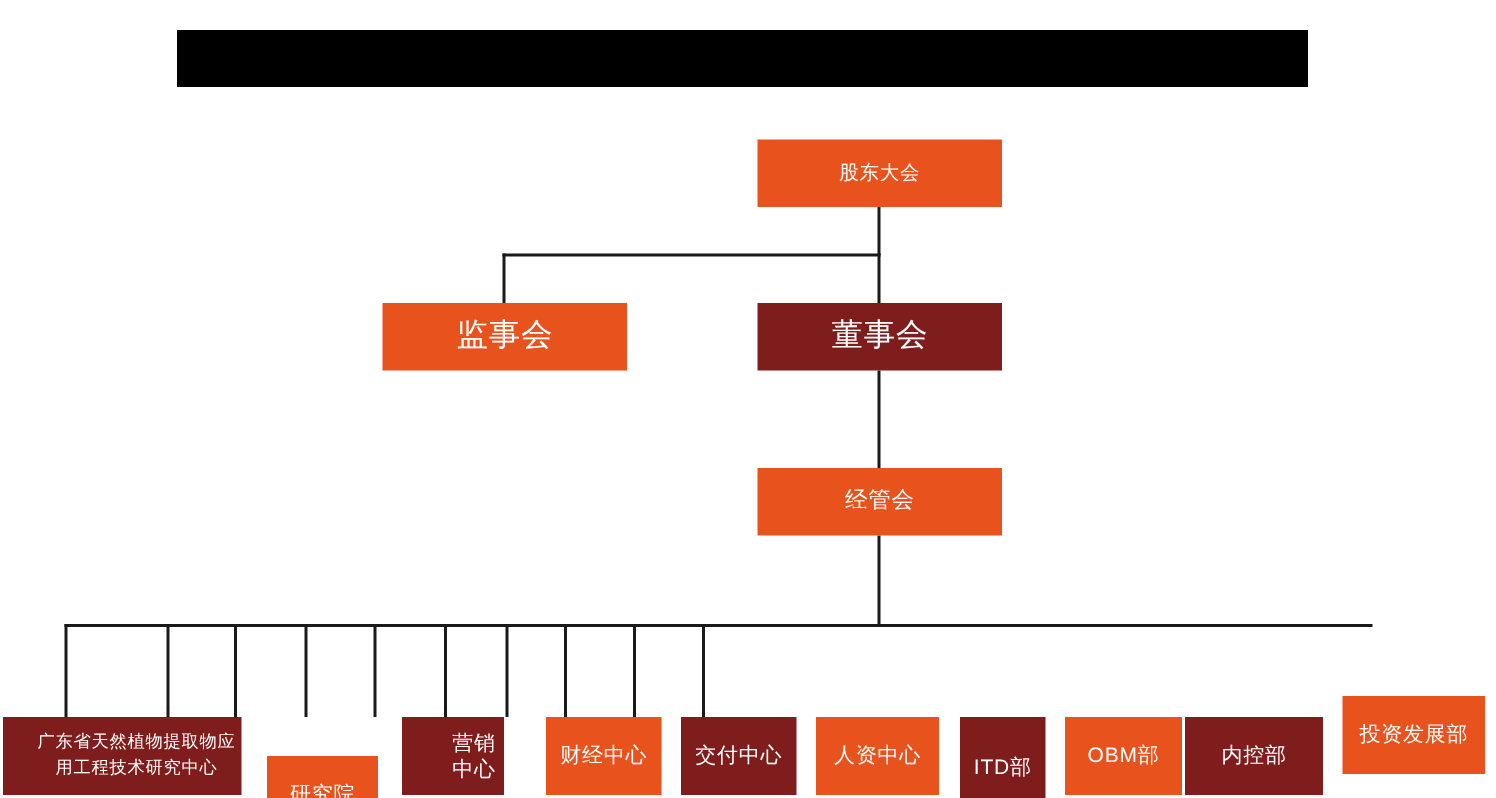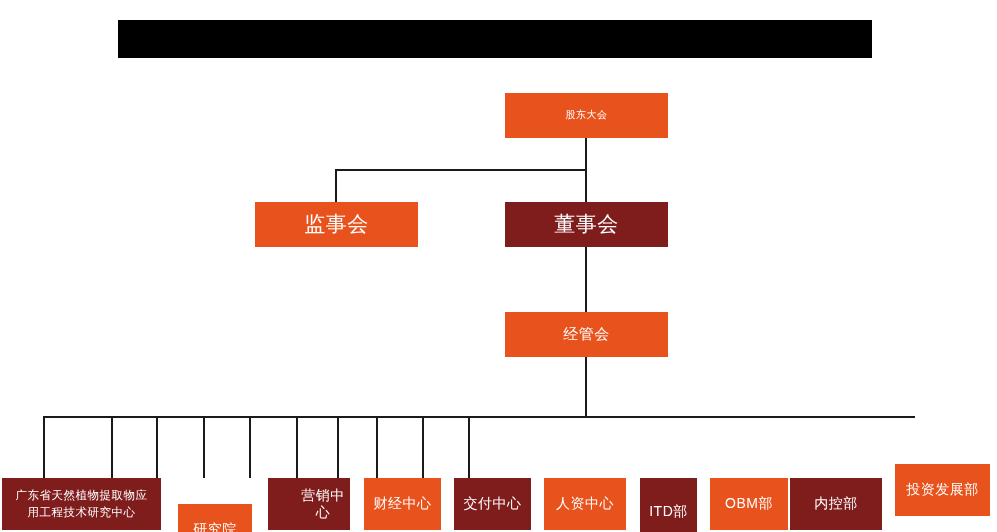--- a/index.html
+++ b/index.html
@@ -43,25 +43,25 @@
     letter-spacing: 0.5px;
   }
   .node-label {
     display: block;
     white-space: pre-line;
   }
 
   .node.tone-dark   { background: #E8521C; }
   .node.tone-light  { background: #7f1d1d; }
 
-  .node.lvl1 { font-size: 10px; font-weight: 400; }
+  .node.lvl1 { font-size: 13px; font-weight: 400; }
   .node.lvl2 { font-size: 21px; font-weight: 400; }
   .node.lvl3 { font-size: 15px; font-weight: 400; }
   .node.lvl4 { font-size: 14px; font-weight: 400; }
-  .node.lvl4.small { font-size: 11.5px; line-height: 1.5; }
+  .node.lvl4.small { font-size: 11.5px; line-height: 1.5; justify-content: flex-end; }
 
   
   .conn {
     position: absolute;
     background: #1a1a1a;
   }
   .conn.v { width: 2px; }
   .conn.h { height: 2px; }
 </style>
 </head>
@@ -113,21 +113,21 @@
 
   <div class="node lvl4 small tone-light" style="left:2px; top:478px; width:159px; height:52px;">
     <span class="node-label">广东省天然植物提取物应
 用工程技术研究中心</span>
   </div>
 
   <div class="node lvl4 tone-dark" style="left:178px; top:478px; width:74px; height:52px;margin-top:26px;">
     <span class="node-label">研究院</span>
   </div>
 
-  <div class="node lvl4 tone-light" style="left:268px; top:478px; width:82px; height:52px;padding-left:32px;">
+  <div class="node lvl4 tone-light" style="left:268px; top:478px; width:68px; height:52px;padding-left:32px;">
     <span class="node-label">营销中心</span>
   </div>
 
   <div class="node lvl4 tone-dark" style="left:364px; top:478px; width:77px; height:52px;">
     <span class="node-label">财经中心</span>
   </div>
 
   <div class="node lvl4 tone-light" style="left:454px; top:478px; width:77px; height:52px;">
     <span class="node-label">交付中心</span>
   </div>

